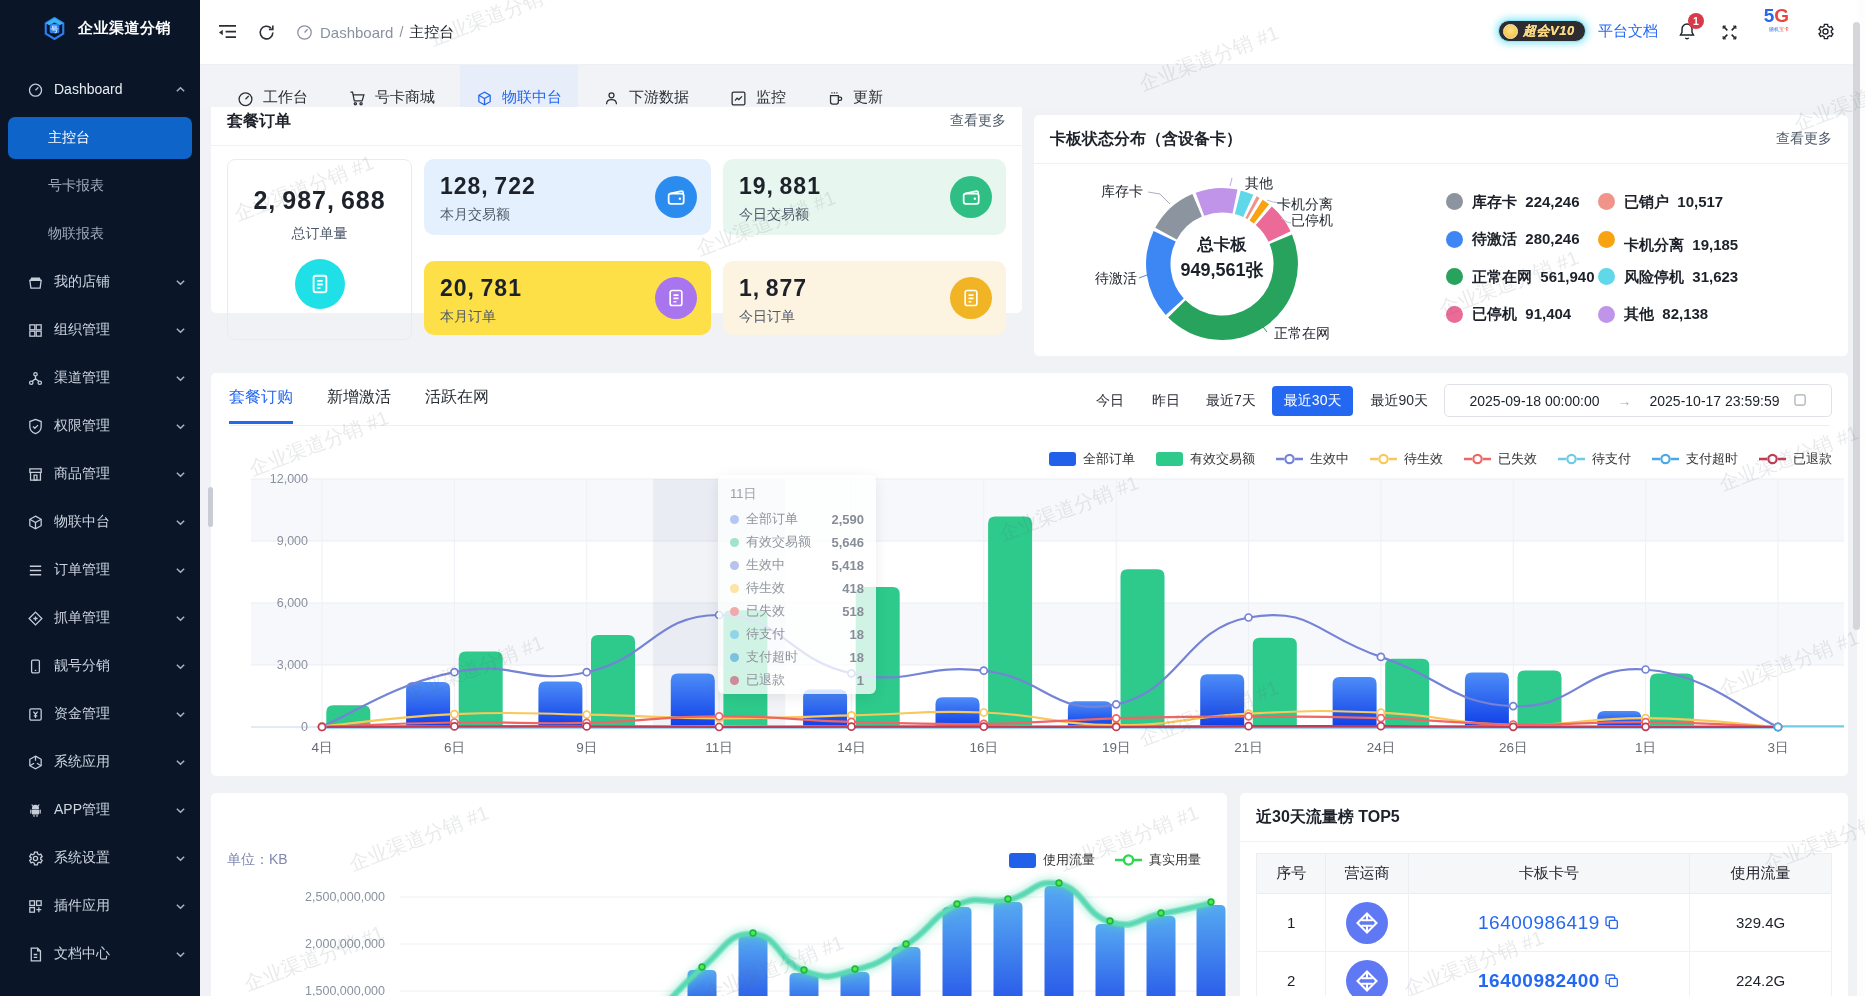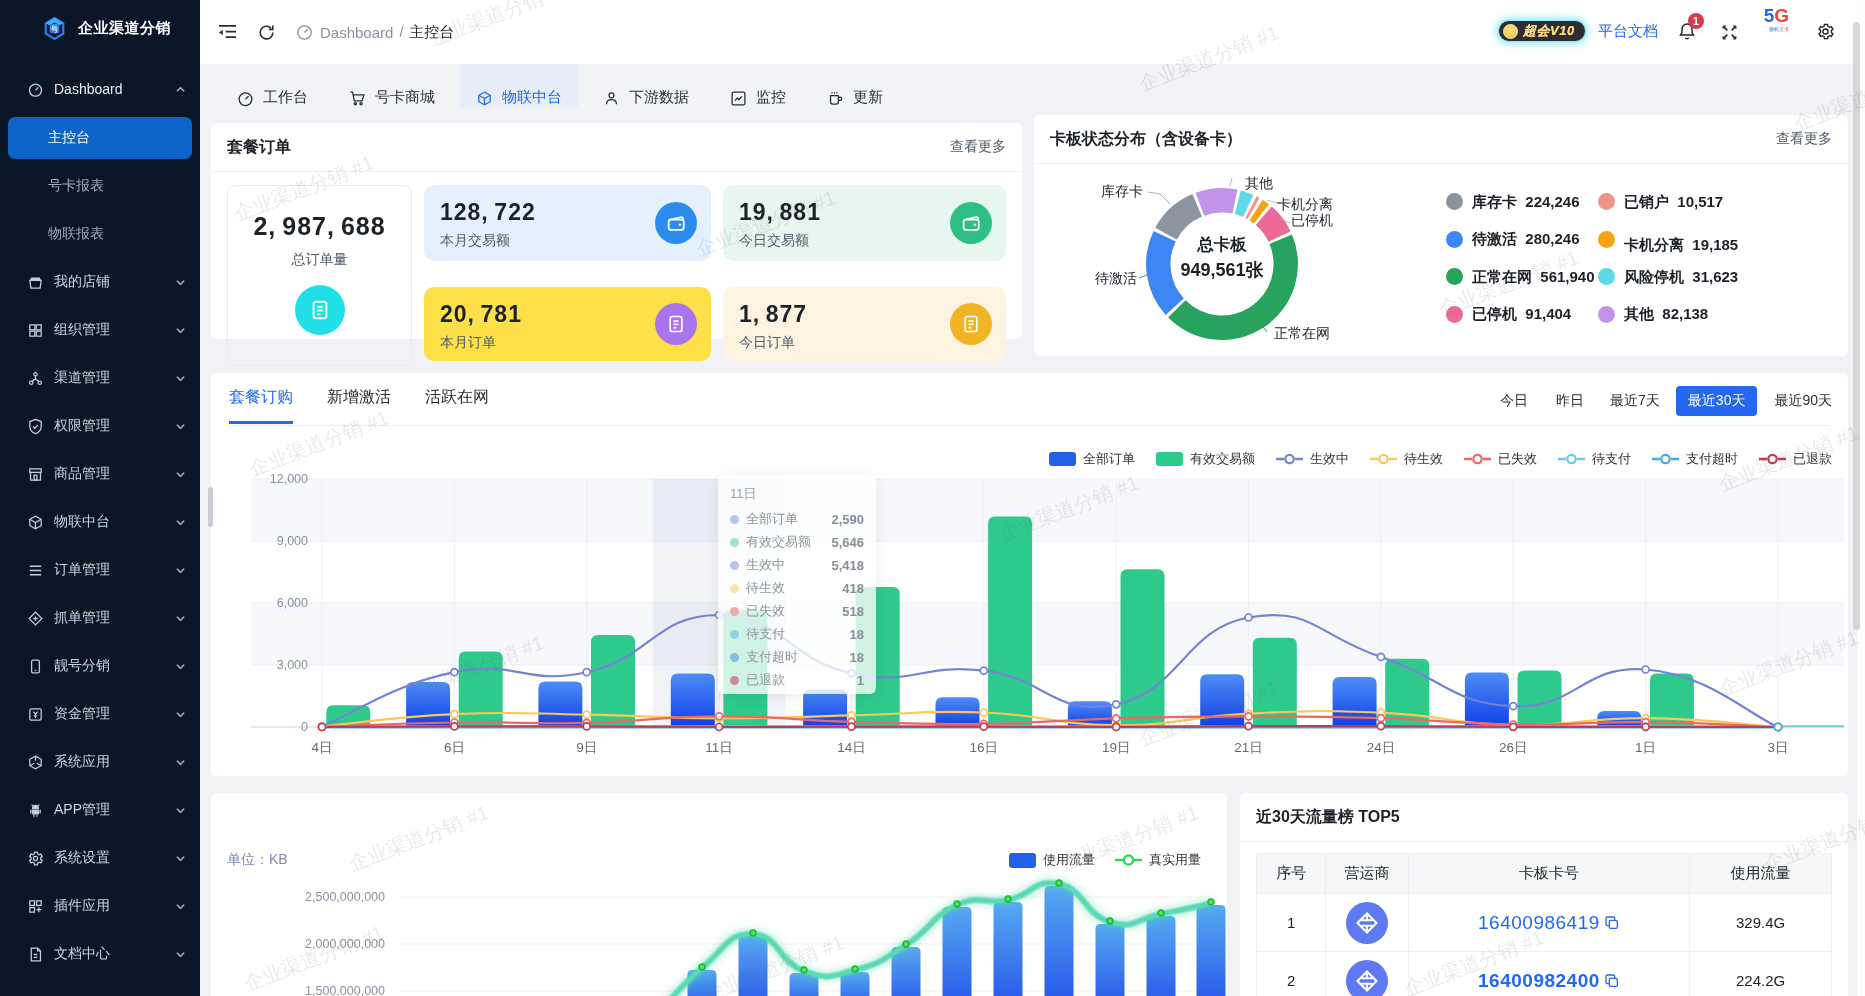--- a/index.html
+++ b/index.html
@@ -297,21 +297,21 @@
       </svg>下游数据</div>
   <div class="tab"><svg viewBox="0 0 24 24" fill="none" stroke="#2a2f36" stroke-width="1.8">
         <rect x="3" y="3" width="18" height="18" rx="2"></rect>
         <path d="M7 15l3-3.5 2.5 2L17 9"></path>
       </svg>监控</div>
   <div class="tab"><svg viewBox="0 0 24 24" fill="none" stroke="#2a2f36" stroke-width="1.8">
         <path d="M5 8h11v9a3 3 0 0 1-3 3H8a3 3 0 0 1-3-3z"></path>
         <path d="M16 10h2.5a2 2 0 0 1 0 4.5H16M7 5V3M10.5 5V3M14 5V3"></path>
       </svg>更新</div>
 </div>
-<div class="card" id="card1" style="left:211px;top:123px;width:811px;height:216px">
+<div class="card" id="card1" style="left:211px;top:97px;width:811px;height:216px">
   <div class="hd">
       <span>套餐订单</span>
       <span class="more">查看更多</span>
     </div>
   <div class="abs" style="left:16px;top:62px;width:185px;height:181px;border:1px solid #e9ebf0;border-radius:8px">
     <div style="text-align:center;margin-top:26px;font-size:25px;font-weight:bold;letter-spacing:1px">2, 987, 688</div>
     <div style="text-align:center;margin-top:10px;font-size:14px;color:#4e5969">总订单量</div>
     <div style="position:absolute;left:50%;top:99px;transform:translateX(-50%);width:50px;height:50px;border-radius:50%;background:#1fe0e6;display:flex;align-items:center;justify-content:center">
       <svg width="22" height="22" viewBox="0 0 24 24" fill="none" stroke="#fff" stroke-width="2">
           <rect x="5" y="3" width="14" height="18" rx="2.5"></rect>
@@ -539,20 +539,28 @@
     <span style="color:#2468f2;font-weight:500;position:relative">套餐订购<span style="position:absolute;left:0;right:0;top:34px;height:3px;background:#2468f2"></span></span>
     <span>新增激活</span>
       <span>活跃在网</span>
   </div>
   <div class="abs" style="left:0;top:12px;width:1621px;height:31px;display:flex;align-items:center;justify-content:flex-end;font-size:14px;color:#2a2f36">
     <span>今日</span>
       <span style="margin-left:28px">昨日</span>
       <span style="margin-left:26px">最近7天</span>
     <span style="margin-left:16px;background:#2468f2;color:#fff;border-radius:4px;padding:6px 12px">最近30天</span>
     <span style="margin-left:17px">最近90天</span>
+    <div style="margin-left:16px;width:388px;height:33px;border:1px solid #dfe2e8;border-radius:5px;background:#fff;display:flex;align-items:center;justify-content:center;font-size:14px;color:#1d2129">
+      <span>2025-09-18 00:00:00</span>
+        <span style="margin:0 18px;color:#a8abb2">→</span>
+        <span>2025-10-17 23:59:59</span>
+      <svg width="13" height="13" viewBox="0 0 14 14" fill="none" stroke="#a8abb2" stroke-width="1.3" style="margin-left:14px">
+          <rect x="1" y="1" width="11" height="11" rx="2"></rect>
+        </svg>
+    </div>
   </div>
   <div class="abs" style="left:0;top:77px;width:1621px;display:flex;align-items:center;justify-content:flex-end;font-size:13px;color:#333;gap:21px">
     <span style="display:flex;align-items:center;gap:7px"><span style="width:27px;height:14px;border-radius:3px;background:#2160e8"></span>全部订单</span>
     <span style="display:flex;align-items:center;gap:7px"><span style="width:27px;height:14px;border-radius:3px;background:#2dca8c"></span>有效交易额</span>
     <span style="display:flex;align-items:center;gap:7px"><svg width="27" height="12" viewBox="0 0 27 12">
           <path d="M0 6h8M19 6h8" stroke="#7583d6" stroke-width="2.4"></path>
           <circle cx="13.5" cy="6" r="4.2" fill="#fff" stroke="#7583d6" stroke-width="2.2"></circle>
         </svg>生效中</span>
     <span style="display:flex;align-items:center;gap:7px"><svg width="27" height="12" viewBox="0 0 27 12">
           <path d="M0 6h8M19 6h8" stroke="#f9c858" stroke-width="2.4"></path>

